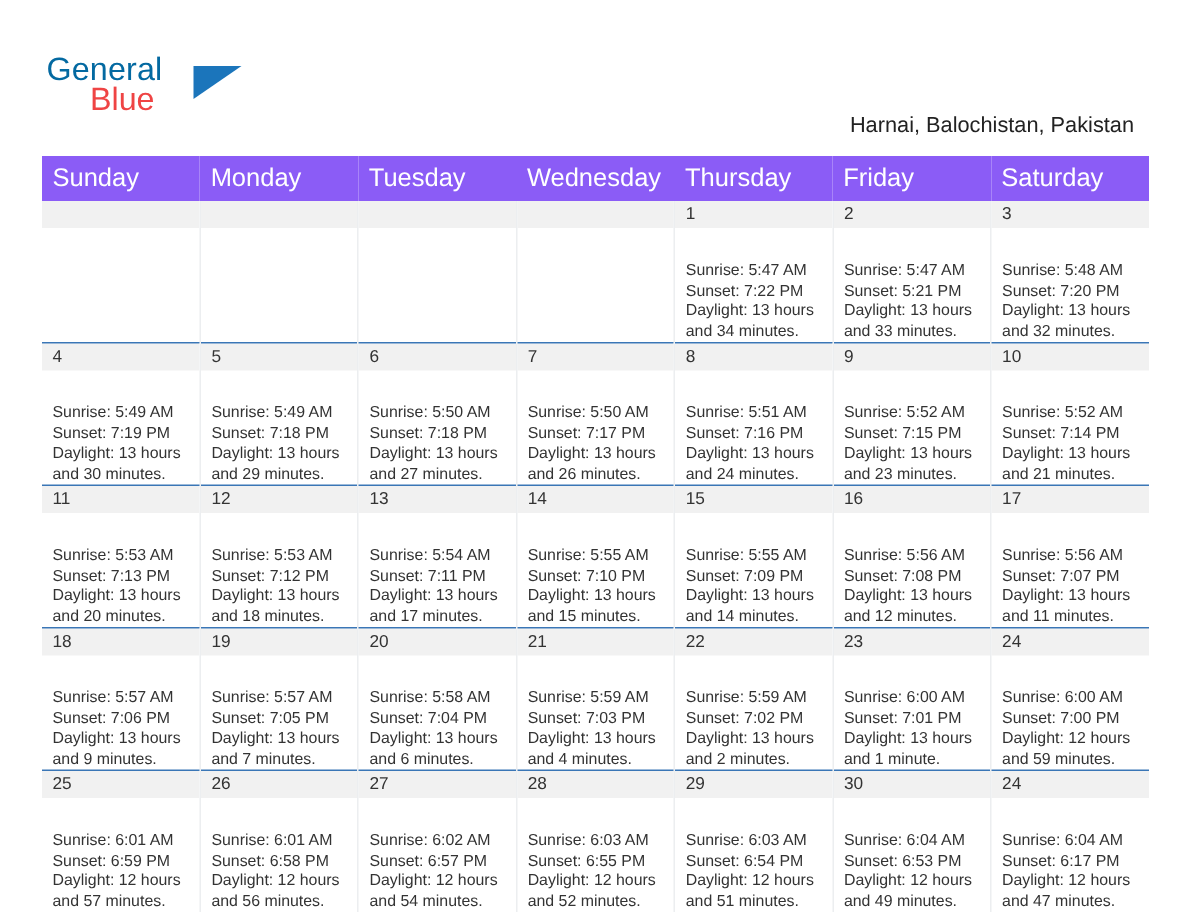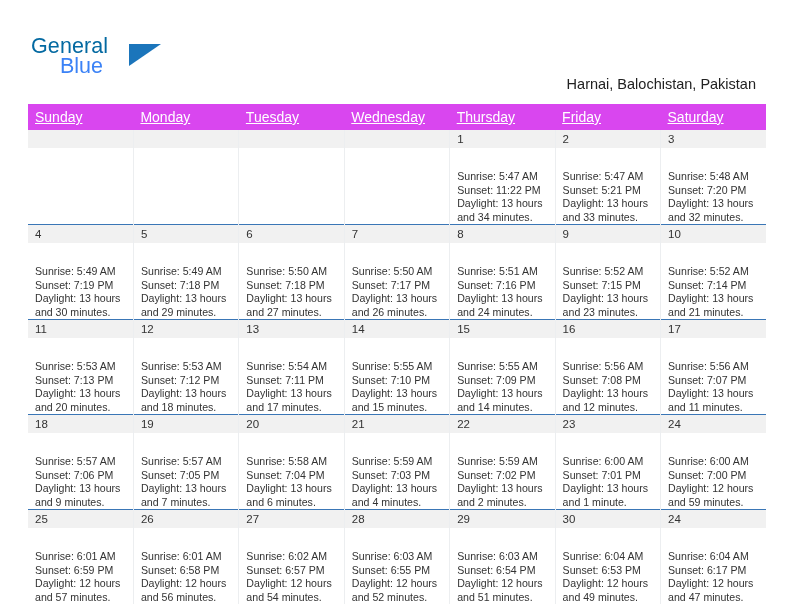--- a/index.html
+++ b/index.html
@@ -43,21 +43,21 @@
     font-size: 21.5px;
     letter-spacing: 0.1px;
     color: #0369a1;
     font-family: Liberation Sans, sans-serif;
   }
   .logo-blue {
     position: absolute;
     left: 29px;
     top: 20px;
     font-size: 21.5px;
-    color: #3b82f6;
+    color: #ef4444;
     font-family: "Liberation Sans", sans-serif;
   }
   .logo-triangle {
     position: absolute;
     left: 98px;
     top: 10px;
     width: 0;
     height: 0;
     border-left: 32px solid #1b75bb;
     border-bottom: 22px solid transparent;
@@ -86,29 +86,28 @@
   
   .calendar {
     position: absolute;
     left: 28px;
     top: 104px;
     width: 738px;
     border-collapse: collapse;
     table-layout: fixed;
   }
   .calendar th {
-    background: #d946ef;
+    background: #8b5cf6;
     color: #ffffff;
-    font-size: 14px;
+    font-size: 17px;
     font-weight: normal;
     text-align: left;
     padding: 5px 0 5px 7px;
     height: 11px;
     border: none;
-    text-decoration: underline;
   }
   .calendar td {
     vertical-align: top;
     padding: 0;
     border-right: 1px solid #eceef0;
     border-top: 1px solid #3a76b6;
     height: 88px;
     background: #ffffff;
   }
   .calendar td:last-child {
@@ -192,21 +191,21 @@
           <td class="empty">
             <div class="cell-inner">
               <div class="daynum-band"></div>
             </div>
           </td>
           <td>
             <div class="cell-inner">
               <div class="daynum-band">1</div>
               <div class="cell-body">
                 <div>Sunrise: 5:47 AM</div>
-                <div>Sunset: 11:22 PM</div>
+                <div>Sunset: 7:22 PM</div>
                 <div>Daylight: 13 hours</div>
                 <div>and 34 minutes.</div>
               </div>
             </div>
           </td>
           <td>
             <div class="cell-inner">
               <div class="daynum-band">2</div>
               <div class="cell-body">
                 <div>Sunrise: 5:47 AM</div>

